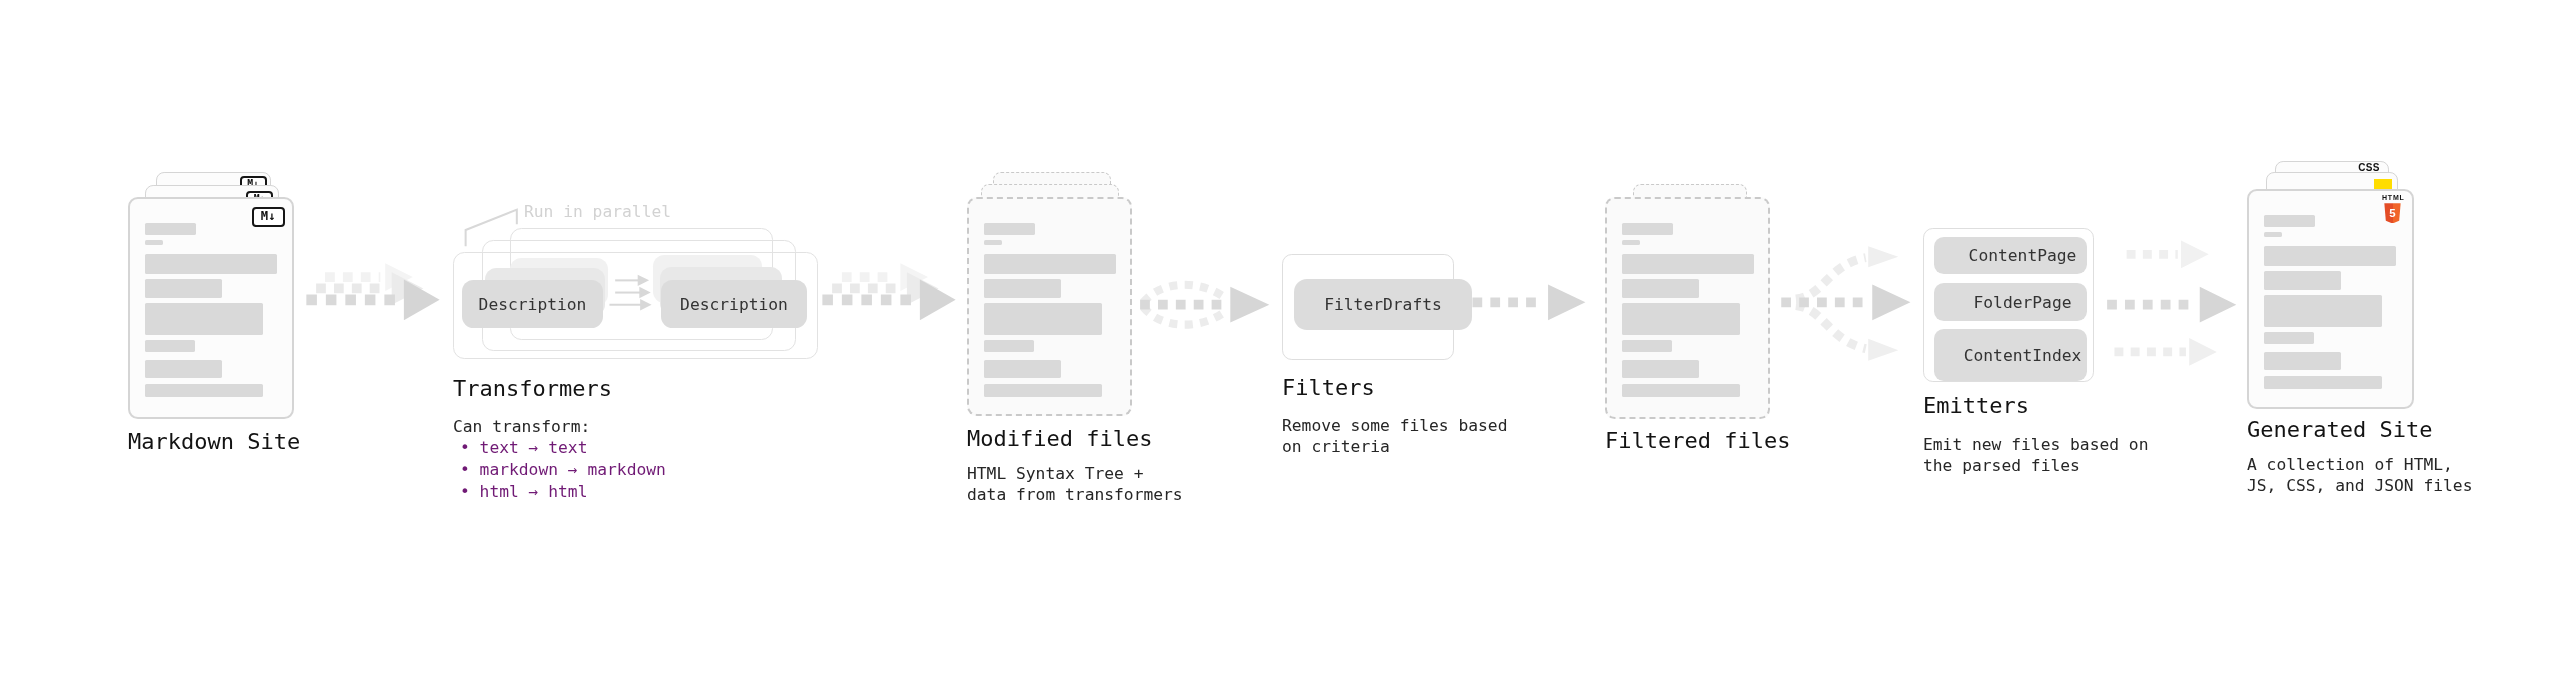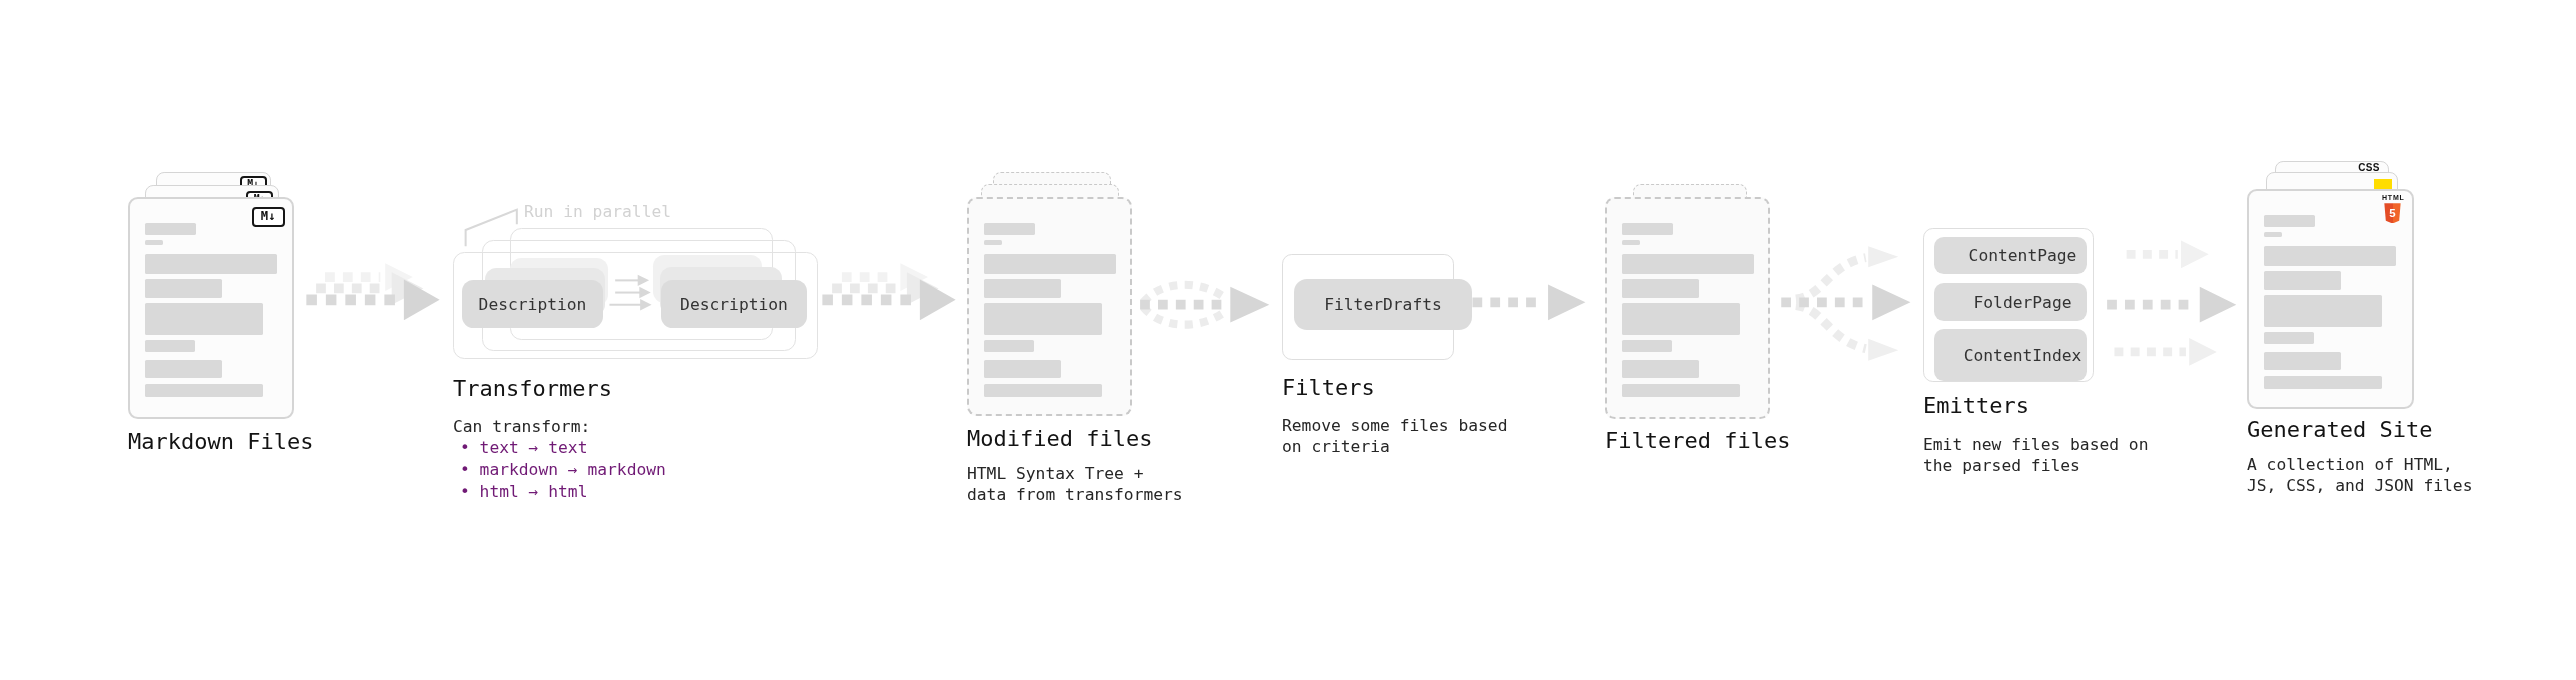--- a/index.html
+++ b/index.html
@@ -132,21 +132,21 @@
           <div class="bar b1"></div>
           <div class="bar b2"></div>
           <div class="bar b3"></div>
           <div class="bar b4"></div>
           <div class="bar b5"></div>
           <div class="bar b6"></div>
           <div class="bar b7"></div>
           <div class="bar b8"></div>
         </div>
     </div>
-    <div class="stage-label" style="left:128px;top:430px">Markdown Files</div>
+    <div class="stage-label" style="left:128px;top:430px">Markdown Site</div>
   </div>
 
   <div>
     <div class="note" style="left:524px;top:202px">Run in parallel</div>
     <div class="tbox" style="left:510px;top:228px;width:263px;height:112px"></div>
     <div class="tbox" style="left:482px;top:240px;width:314px;height:111px"></div>
     <div class="tbox" style="left:453px;top:252px;width:365px;height:107px"></div>
 
     <div class="pill g2" style="left:510px;top:258px;width:98px;height:48px"></div>
     <div class="pill g1" style="left:485px;top:268px;width:120px;height:48px"></div>

